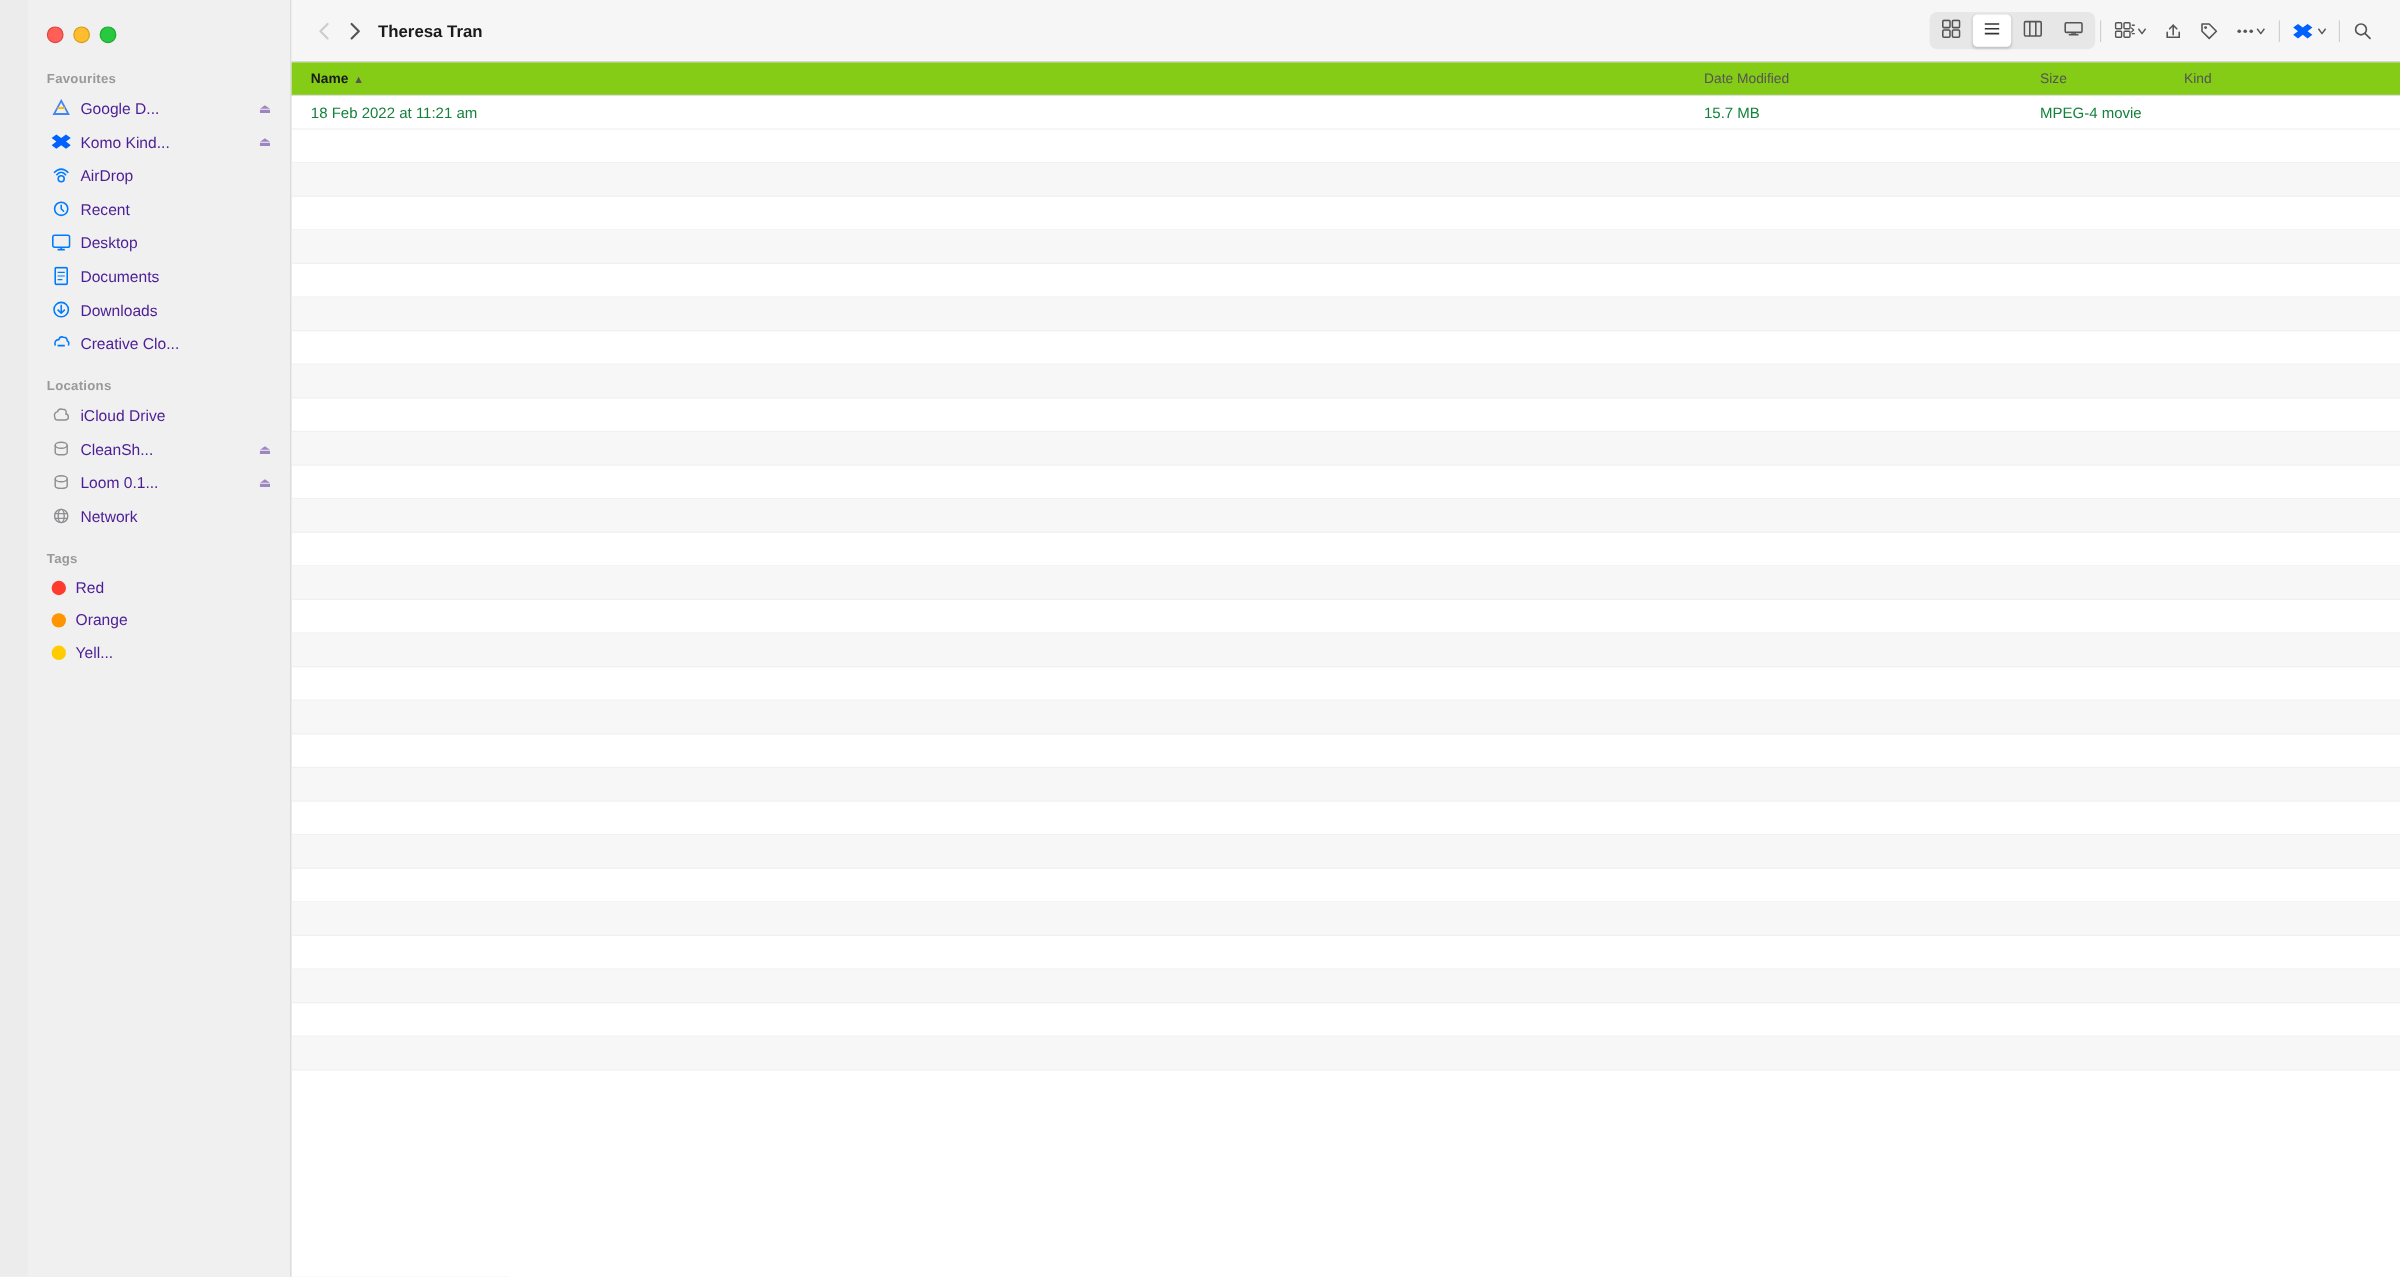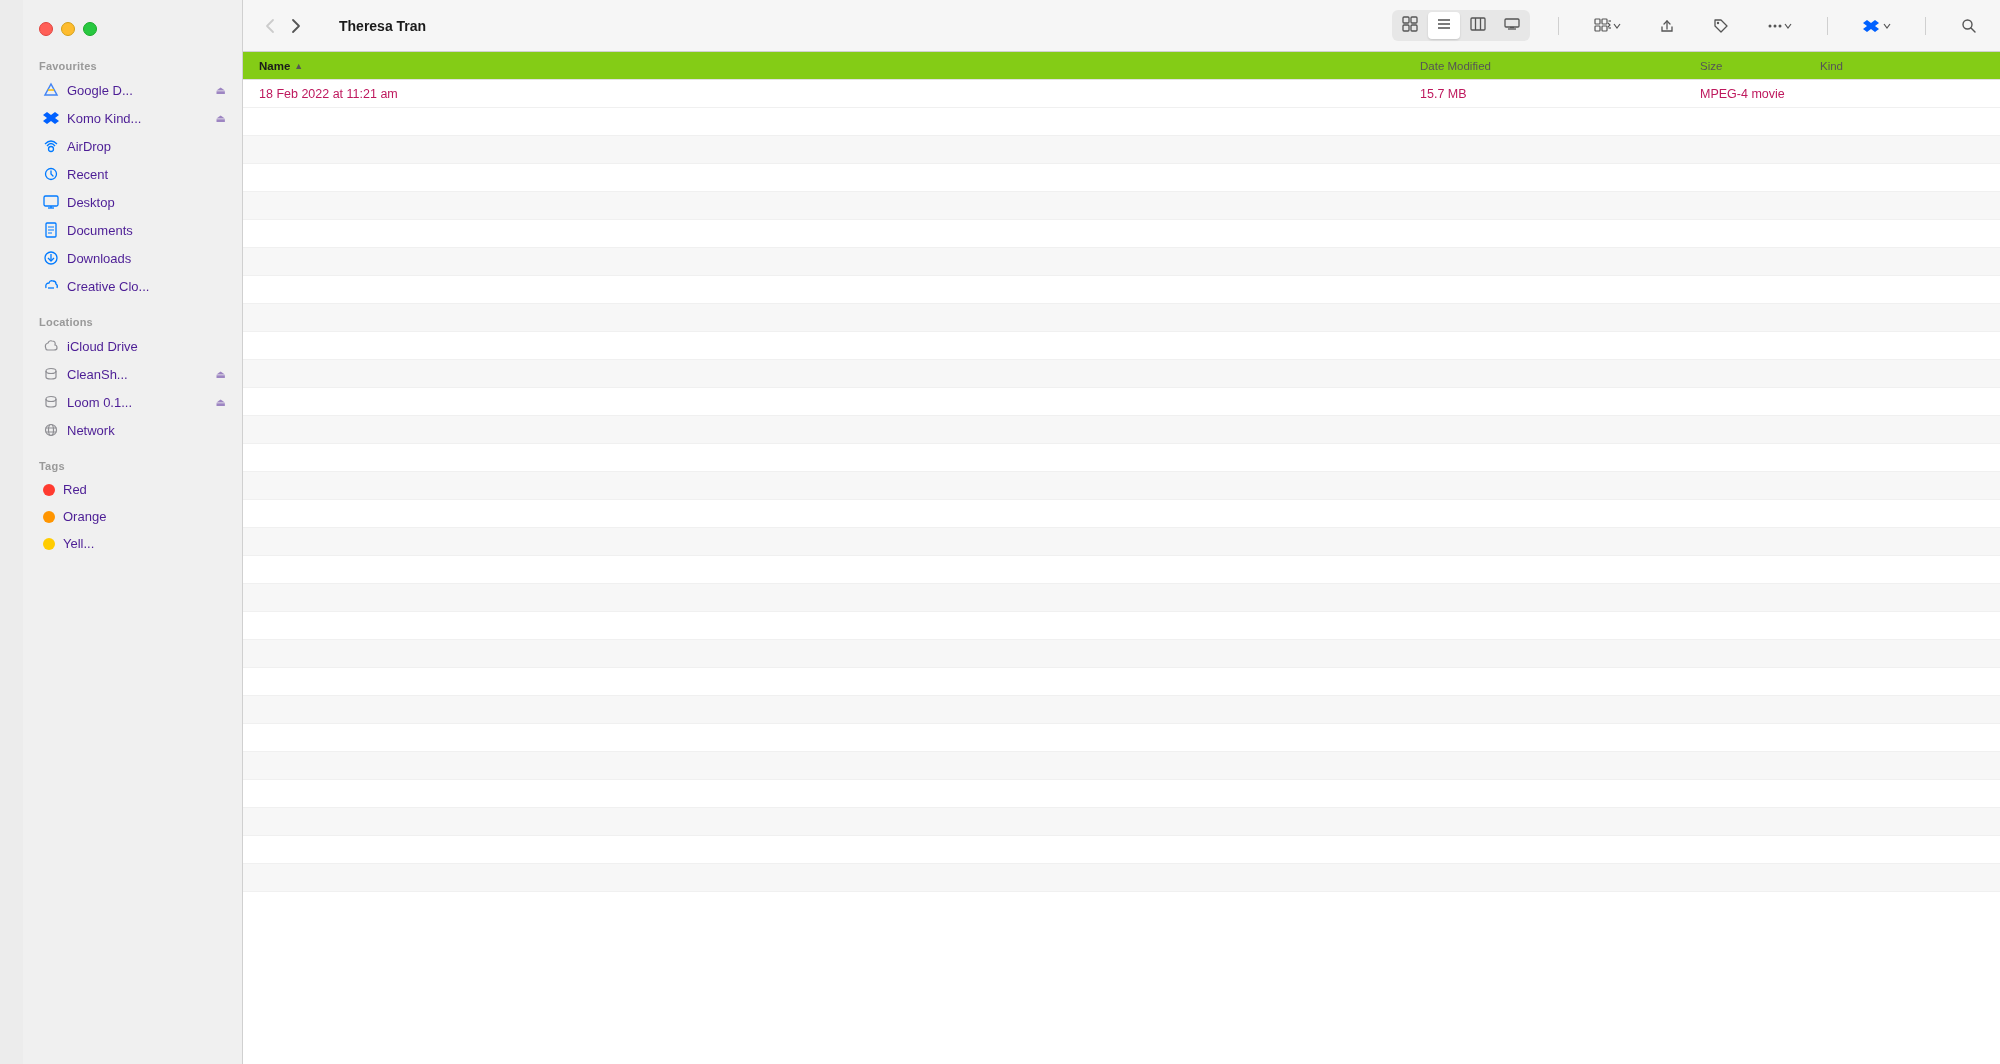--- a/index.html
+++ b/index.html
@@ -101,21 +101,21 @@
     }
 
     
     .toolbar {
       display: flex;
       align-items: center;
       padding: 8px 16px;
       background: #f6f6f6;
       border-bottom: 1px solid #d0d0d0;
       height: 52px;
-      gap: 24px;
+      gap: 0;
     }
 
     .nav-buttons {
       display: flex;
       gap: 4px;
       margin-right: 8px;
     }
 
     .nav-btn {
       background: none;
@@ -227,21 +227,21 @@
     }
 
     .file-icon {
       width: 18px;
       height: 18px;
       flex-shrink: 0;
     }
 
     .file-cell {
       font-size: 12.5px;
-      color: #be185d;
+      color: #15803d;
       padding: 0 8px;
     }
 
     .sync-badge {
       width: 16px;
       height: 16px;
       background: #34c759;
       border-radius: 50%;
       display: flex;
       align-items: center;

